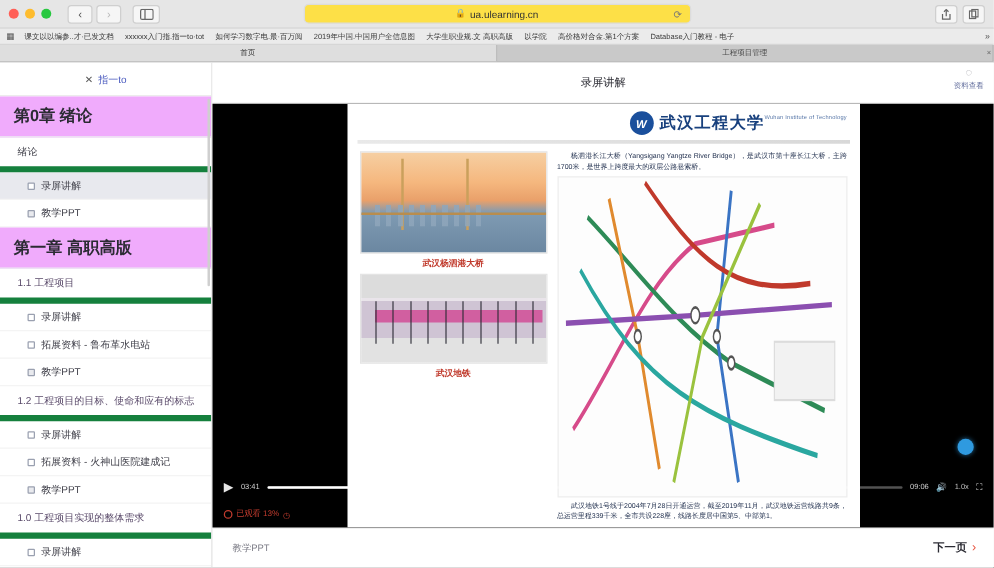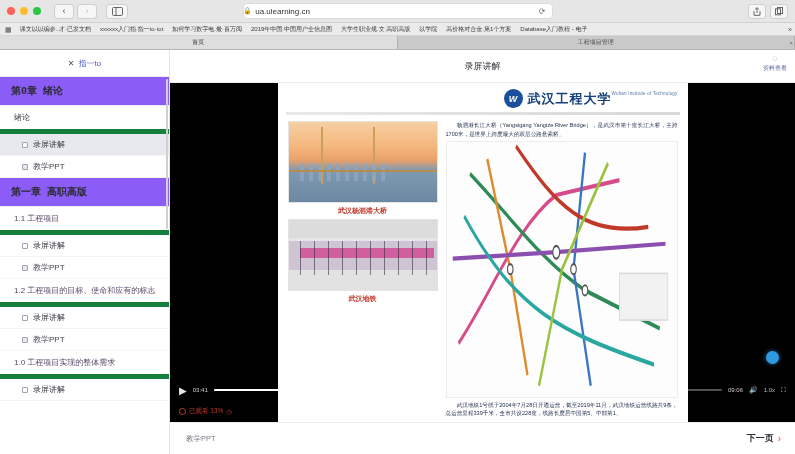--- a/index.html
+++ b/index.html
@@ -27,23 +27,23 @@
     display:flex; align-items:center; justify-content:center; font-size:9px; color:#555;
   }
   .nav-btn.disabled{ color:#bbb; }
   .sidebar-toggle{
     width:22px; height:15px; background:#f6f6f6; border:1px solid #cfcfcf; border-radius:3px;
     margin-left:9px; display:flex; align-items:center; justify-content:center;
   }
 
   .urlbar{
     position:absolute; left:50%; transform:translateX(-50%);
-    width:310px; height:16px; background:#ffffff; border-radius:4px;
+    width:310px; height:16px; background:#fde047; border-radius:4px;
     border:1px solid #dcdcdc;
-    display:flex; align-items:center; gap:3px;
+    display:flex; align-items:center; justify-content:center; gap:3px;
     font-size:8px; color:#333;
   }
   .lock{ font-size:7px; color:#666; }
   .reload{
     position:absolute; right:6px; font-size:8px; color:#777;
   }
   .right-icons{ margin-left:auto; display:flex; gap:4px; }
   .r-icon{
     width:18px; height:15px; background:#f6f6f6; border:1px solid #cfcfcf; border-radius:3px;
     display:flex; align-items:center; justify-content:center; font-size:8px; color:#666;
@@ -82,22 +82,22 @@
   }
   .collapse-row{
     height:27px; display:flex; align-items:center; justify-content:center; gap:4px;
     font-size:8px; color:#4b5bbf; border-bottom:1px solid #ececec; flex:0 0 auto;
   }
   .collapse-x{ font-size:8px; color:#555; }
   .toc{ flex:1 1 auto; overflow:hidden; position:relative; }
   .toc-scroll{ position:absolute; right:1px; top:2px; width:2px; height:150px; background:#cfcfcf; border-radius:2px; }
 
   .chapter{
-    padding:7px 11px; font-size:10px; color:#2b2b33; font-weight:bold;
-    background:#8b5cf6; border-bottom:1px solid #edeef2;font-family:Liberation Mono, monospace;
+    padding:7px 11px; font-size:13px; color:#2b2b33; font-weight:bold;
+    background:#f0abfc; border-bottom:1px solid #edeef2;
   }
   .section{
     padding:6px 11px 6px 14px; font-size:8px; color:#3a3a44;
     border-bottom:5px solid #15803d;
   }
   .section.num{ color:#5a4a6a; }
   .leaf{
     padding:5px 8px 5px 22px; font-size:8px; color:#41414b;
     display:flex; align-items:center; gap:5px; border-bottom:1px solid #f4f4f4;
   }
@@ -320,27 +320,35 @@
           <span class="leaf-box filled"></span>
           <span>教学PPT</span>
         </div>
         <div class="chapter">第一章 高职高版</div>
         <div class="section num">1.1 工程项目</div>
         <div class="leaf">
           <span class="leaf-box"></span>
           <span>录屏讲解</span>
         </div>
         <div class="leaf">
+          <span class="leaf-box"></span>
+          <span>拓展资料 - 鲁布革水电站</span>
+        </div>
+        <div class="leaf">
           <span class="leaf-box filled"></span>
           <span>教学PPT</span>
         </div>
         <div class="section num">1.2 工程项目的目标、使命和应有的标志</div>
         <div class="leaf">
           <span class="leaf-box"></span>
           <span>录屏讲解</span>
+        </div>
+        <div class="leaf">
+          <span class="leaf-box"></span>
+          <span>拓展资料 - 火神山医院建成记</span>
         </div>
         <div class="leaf">
           <span class="leaf-box filled"></span>
           <span>教学PPT</span>
         </div>
         <div class="section num">1.0 工程项目实现的整体需求</div>
         <div class="leaf">
           <span class="leaf-box"></span>
           <span>录屏讲解</span>
         </div>

